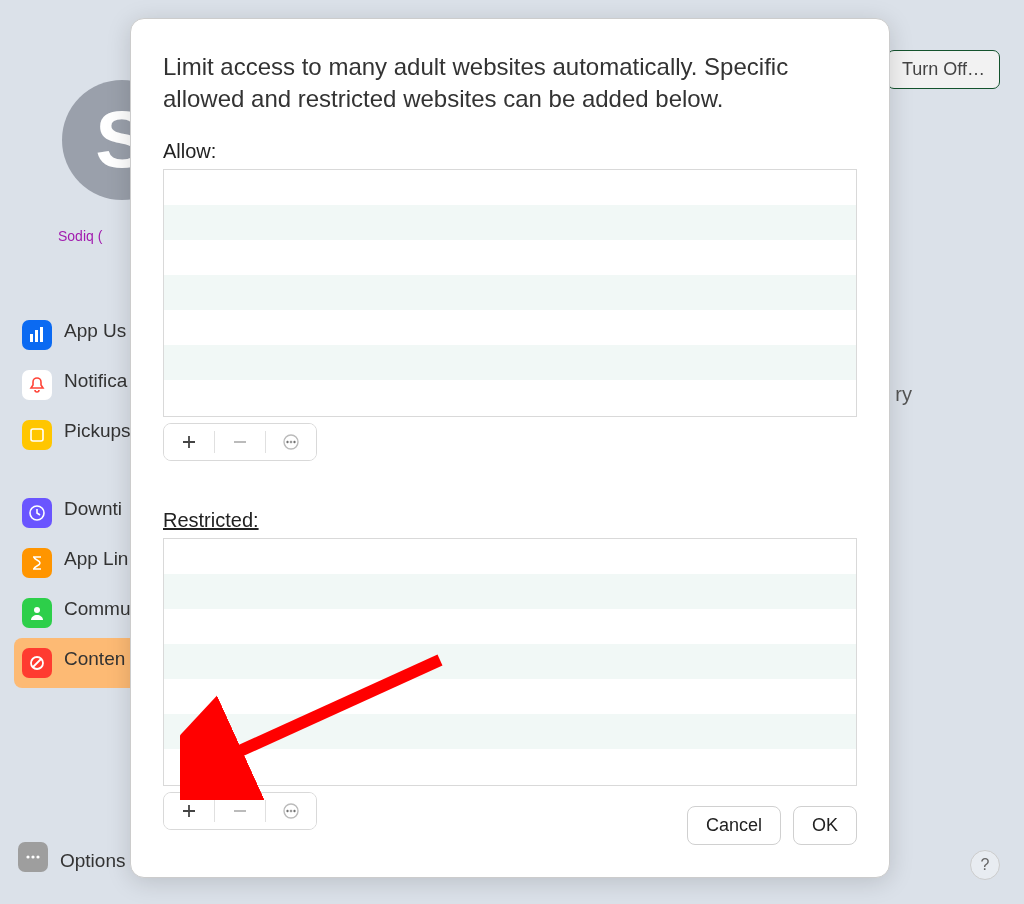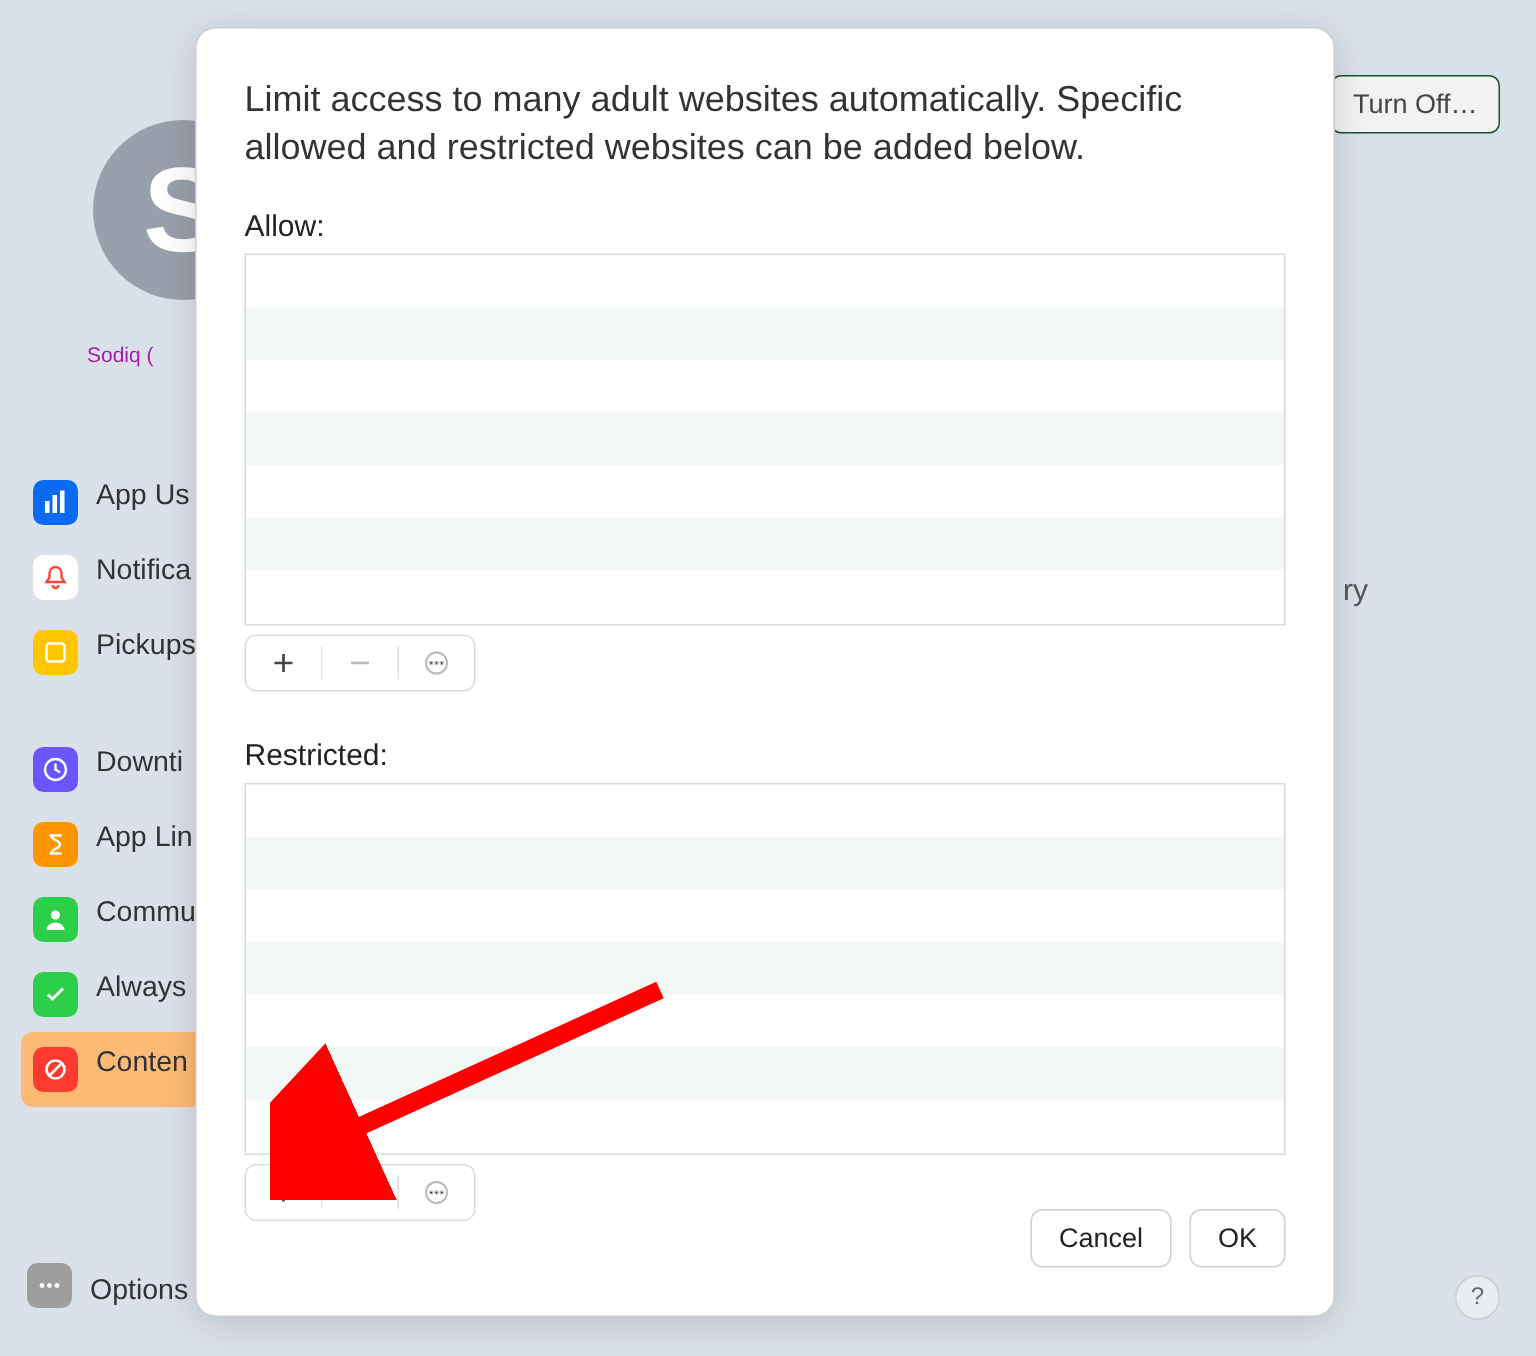--- a/index.html
+++ b/index.html
@@ -36,21 +36,21 @@
   .listbox{border:1px solid #d9d9d9;height:246px;overflow:hidden;}
   .row{height:35px;}
   .row.alt{background:#f1f8f6;}
   .toolbar{margin-top:6px;display:inline-flex;align-items:center;
     border:1px solid #d9d9d9;border-radius:8px;height:36px;overflow:hidden;}
   .tbtn{width:50px;height:100%;display:flex;align-items:center;justify-content:center;
     background:#fff;}
   .vsep{width:1px;height:22px;background:#e0e0e0;}
   .tbtn svg{stroke:#444;}
   .tbtn.dis svg{stroke:#bbb;}
-  .section2{margin-top:32px;}
+  .section2{margin-top:48px;text-decoration:underline;}
   .footer{position:absolute;right:32px;bottom:32px;display:flex;gap:12px;}
   .btn{border:1px solid #d0d0d0;border-radius:8px;background:#fff;
     font-size:18px;padding:8px 18px;color:#222;}
   
   .arrow{position:absolute;left:180px;top:640px;pointer-events:none;}
 </style>
 </head>
 <body>
 
 <div class="bg"></div>
@@ -109,28 +109,20 @@
     <span>App Lin</span>
   </div>
   <div class="sb-item">
     <span class="sb-icon" style="background:#2dcf4a">
       <svg width="18" height="18" viewBox="0 0 18 18">
           <circle cx="9" cy="6" r="3" fill="#fff"></circle>
           <path d="M3 16c0-3 3-5 6-5s6 2 6 5" fill="#fff"></path>
         </svg>
     </span>
     <span>Commu</span>
-  </div>
-  <div class="sb-item">
-    <span class="sb-icon" style="background:#2dcf4a">
-      <svg width="18" height="18" viewBox="0 0 18 18">
-          <path d="M4 9l3 3 7-7" fill="none" stroke="#fff" stroke-width="2"></path>
-        </svg>
-    </span>
-    <span>Always</span>
   </div>
   <div class="sb-item sel">
     <span class="sb-icon" style="background:#ff3b30">
       <svg width="18" height="18" viewBox="0 0 18 18">
           <circle cx="9" cy="9" r="6" fill="none" stroke="#fff" stroke-width="1.8"></circle>
           <line x1="5" y1="13" x2="13" y2="5" stroke="#fff" stroke-width="1.8"></line>
         </svg>
     </span>
     <span>Conten</span>
   </div>

